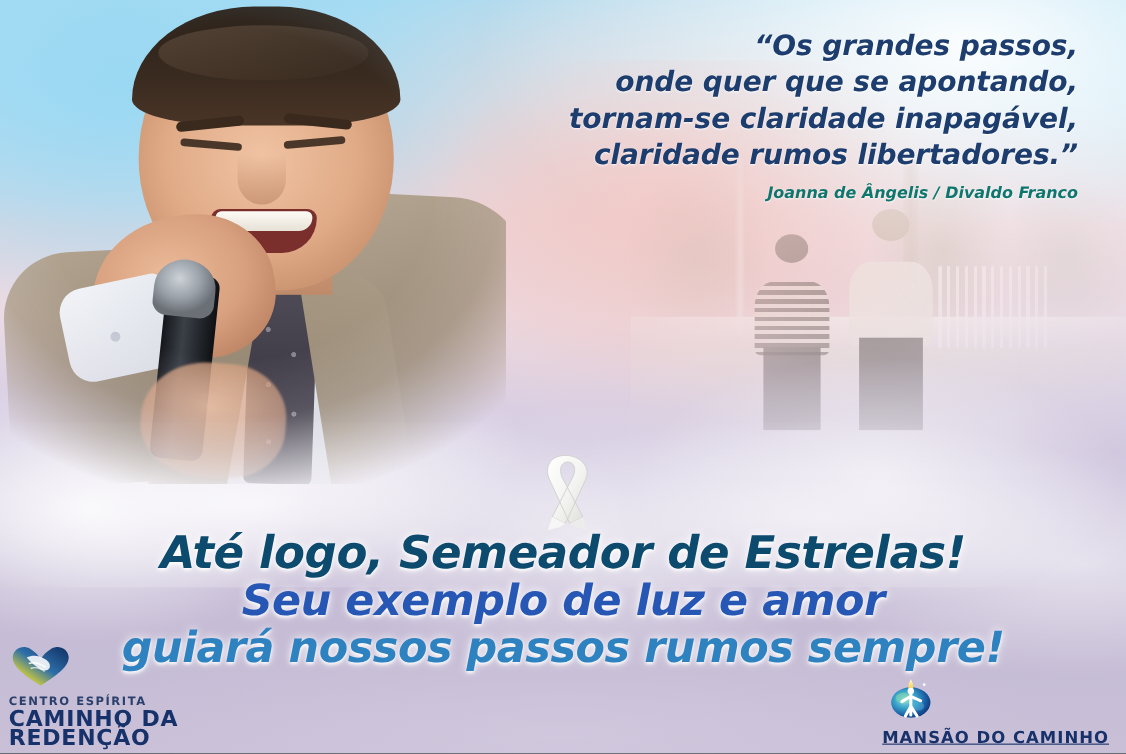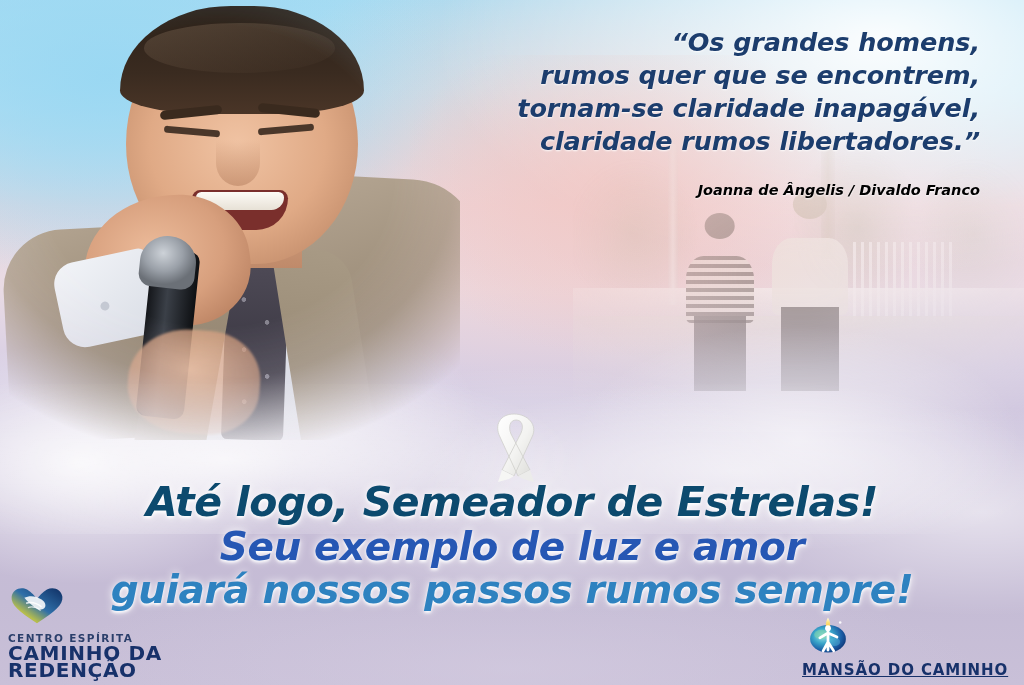--- a/index.html
+++ b/index.html
@@ -259,25 +259,25 @@
     font-style: italic;
     font-weight: 700;
     font-size: 25.5px;
     line-height: 33px;
     color: #1c3d6d;
     letter-spacing: -0.1px;
     white-space: nowrap;
     text-shadow: 0 1px 2px rgba(255,255,255,0.85);
   }
   .quote-author {
-    margin-top: 24px;
+    margin-top: 10px;
     font-style: italic;
     font-weight: 700;
     font-size: 14.5px;
-    color: #000000;
+    color: #0f766e;
     text-shadow: 0 1px 2px rgba(255,255,255,0.8);
   }
 
   
   .ribbon {
     position: absolute; left: 478px; top: 408px; width: 72px; height: 78px;
   }
 
   
   .headline {
@@ -365,22 +365,22 @@
       <div class="p-teeth"></div>
     </div>
     <div class="p-hand"></div>
     <div class="p-cuff"></div>
     <div class="p-mic-body"></div>
     <div class="p-mic-head"></div>
     <div class="p-hand-lower"></div>
   </div>
 
   <div class="quote">
-    <div class="quote-line">“Os grandes homens,</div>
-    <div class="quote-line">rumos quer que se encontrem,</div>
+    <div class="quote-line">“Os grandes passos,</div>
+    <div class="quote-line">onde quer que se apontando,</div>
     <div class="quote-line">tornam-se claridade inapagável,</div>
     <div class="quote-line">claridade rumos libertadores.”</div>
     <div class="quote-author">Joanna de Ângelis / Divaldo Franco</div>
   </div>
 
   <div class="ribbon">
     <svg viewBox="0 0 72 78" width="72" height="78" aria-hidden="true">
       <defs>
         <linearGradient id="ribShade" x1="0" y1="0" x2="1" y2="1">
           <stop offset="0%" stop-color="#ffffff"></stop>

